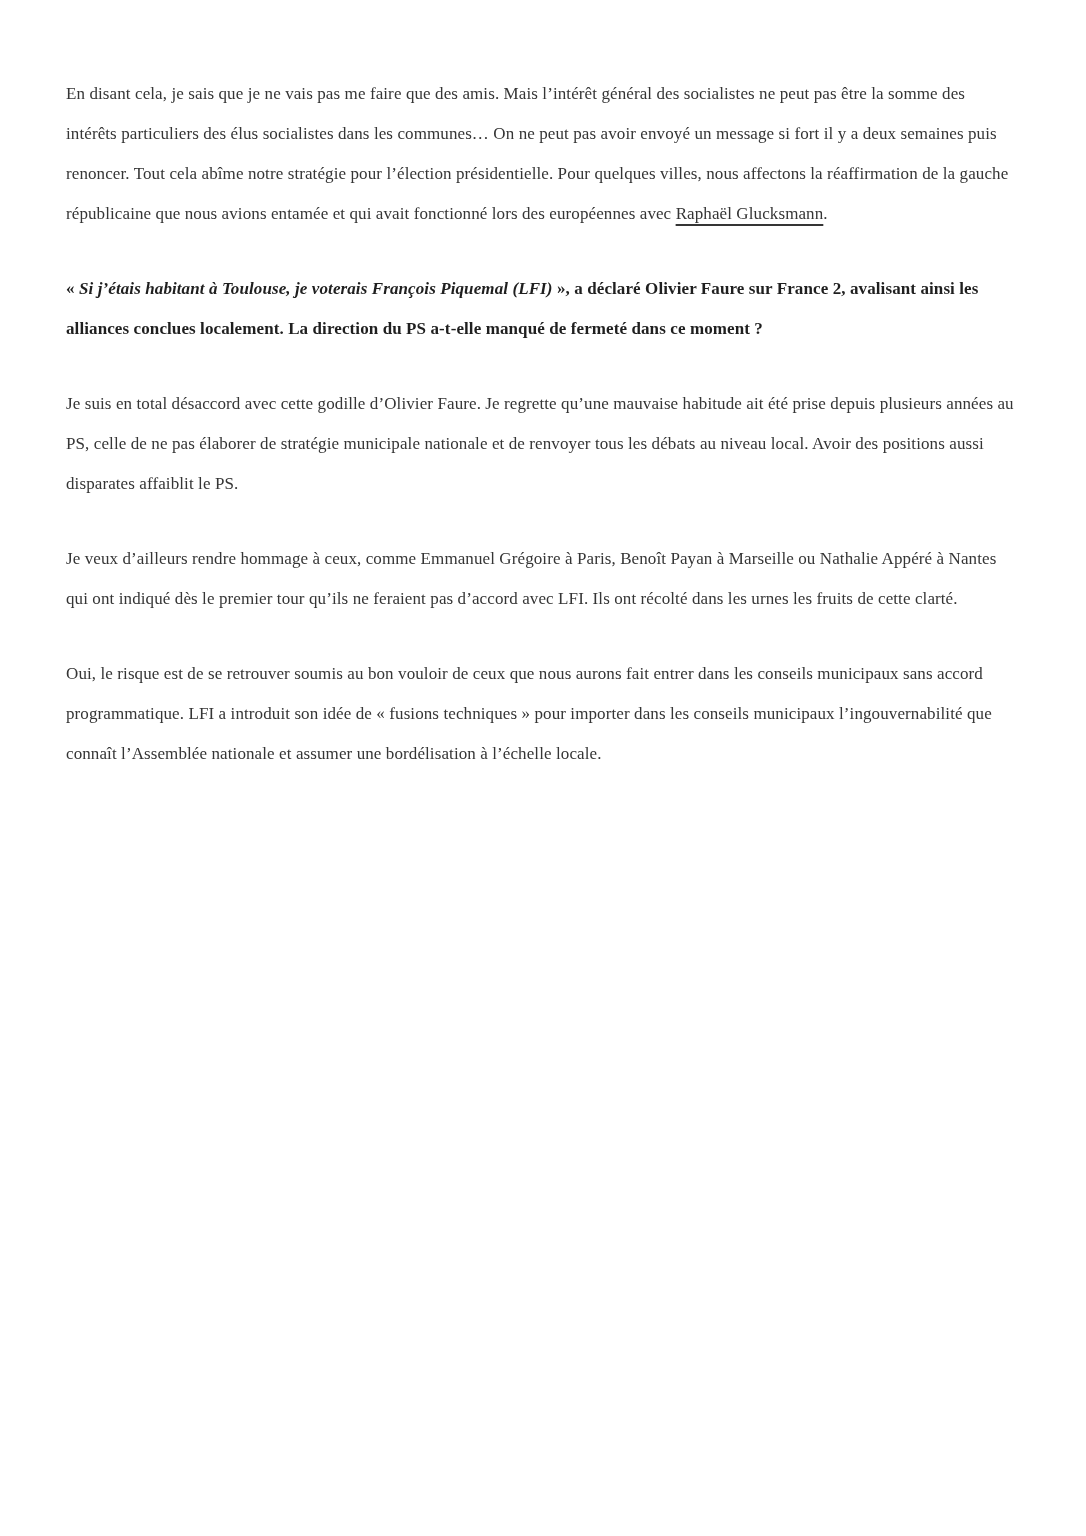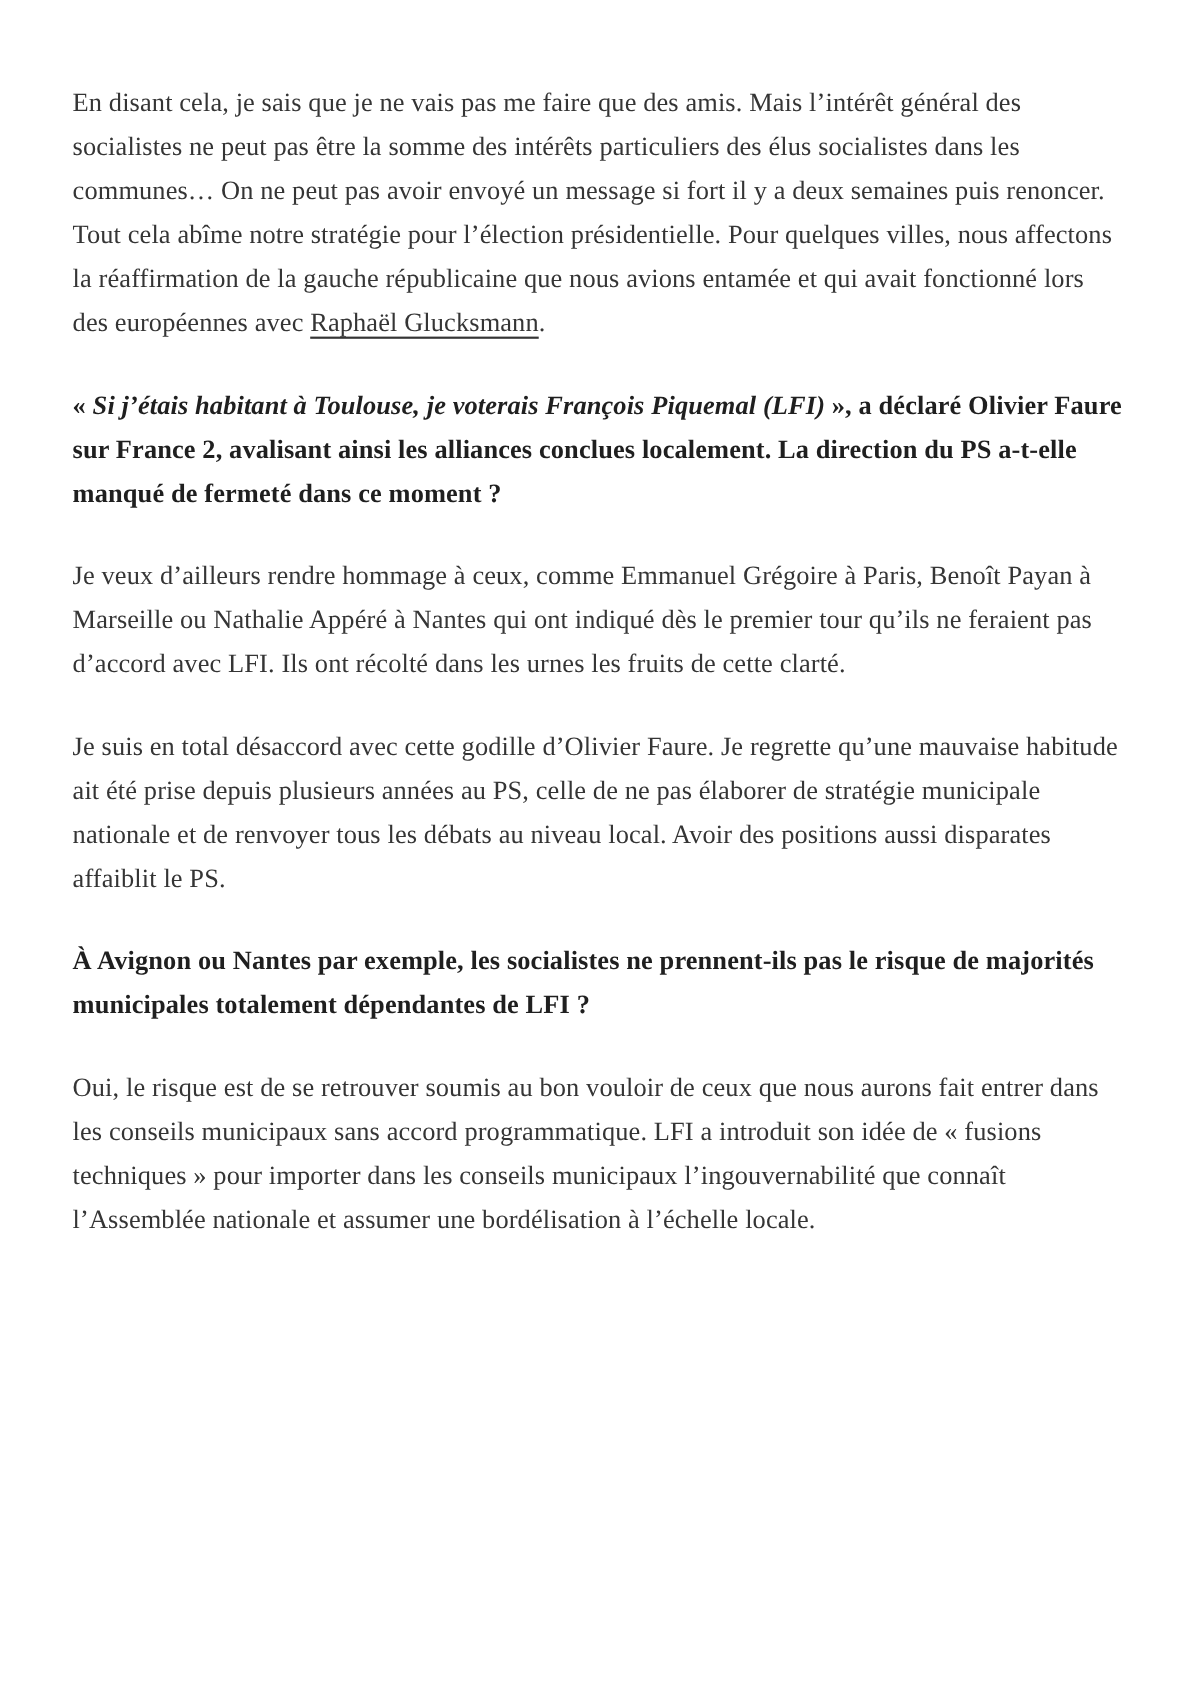--- a/index.html
+++ b/index.html
@@ -10,21 +10,21 @@
   .page {
     box-sizing: border-box;
     width: 1086px;
     min-height: 1536px;
     background: #ffffff;
     padding: 74px 66px 60px 66px;
   }
   .para {
     margin: 0 0 35px 0;
     font-family: "Liberation Serif", "DejaVu Serif", serif;
-    font-size: 24px;
+    font-size: 17px;
     line-height: 40px;
     font-weight: 400;
     color: #353535;
     text-align: left;
     letter-spacing: 0.1px;
   }
   .para.question {
     font-weight: 700;
     color: #1f1f1f;
   }
@@ -40,18 +40,17 @@
     cursor: pointer;
   }
 </style>
 </head>
 <body>
 
 <div class="page">
   <article>
       <p class="para"><span class="run-plain">En disant cela, je sais que je ne vais pas me faire que des amis. Mais l’intérêt général des socialistes ne peut pas être la somme des intérêts particuliers des élus socialistes dans les communes… On ne peut pas avoir envoyé un message si fort il y a deux semaines puis renoncer. Tout cela abîme notre stratégie pour l’élection présidentielle. Pour quelques villes, nous affectons la réaffirmation de la gauche républicaine que nous avions entamée et qui avait fonctionné lors des européennes avec </span><a class="run-link">Raphaël Glucksmann</a><span class="run-plain">.</span></p>
       <p class="para question"><span class="run-plain">« </span><span class="run-italic">Si j’étais habitant à Toulouse, je voterais François Piquemal (LFI)</span><span class="run-plain"> », a déclaré Olivier Faure sur France 2, avalisant ainsi les alliances conclues localement. La direction du PS a-t-elle manqué de fermeté dans ce moment ?</span></p>
+      <p class="para"><span class="run-plain">Je suis en total désaccord avec cette godille d’Olivier Faure. Je regrette qu’une mauvaise habitude ait été prise depuis plusieurs années au PS, celle de ne pas élaborer de stratégie municipale nationale et de renvoyer tous les débats au niveau local. Avoir des positions aussi disparates affaiblit le PS.</span></p>
       <p class="para"><span class="run-plain">Je veux d’ailleurs rendre hommage à ceux, comme Emmanuel Grégoire à Paris, Benoît Payan à Marseille ou Nathalie Appéré à Nantes qui ont indiqué dès le premier tour qu’ils ne feraient pas d’accord avec LFI. Ils ont récolté dans les urnes les fruits de cette clarté.</span></p>
-      <p class="para"><span class="run-plain">Je suis en total désaccord avec cette godille d’Olivier Faure. Je regrette qu’une mauvaise habitude ait été prise depuis plusieurs années au PS, celle de ne pas élaborer de stratégie municipale nationale et de renvoyer tous les débats au niveau local. Avoir des positions aussi disparates affaiblit le PS.</span></p>
-      <p class="para question"><span class="run-plain">À Avignon ou Nantes par exemple, les socialistes ne prennent-ils pas le risque de majorités municipales totalement dépendantes de LFI ?</span></p>
       <p class="para"><span class="run-plain">Oui, le risque est de se retrouver soumis au bon vouloir de ceux que nous aurons fait entrer dans les conseils municipaux sans accord programmatique. LFI a introduit son idée de « fusions techniques » pour importer dans les conseils municipaux l’ingouvernabilité que connaît l’Assemblée nationale et assumer une bordélisation à l’échelle locale.</span></p>
     </article>
 </div>
 
 </body></html>

